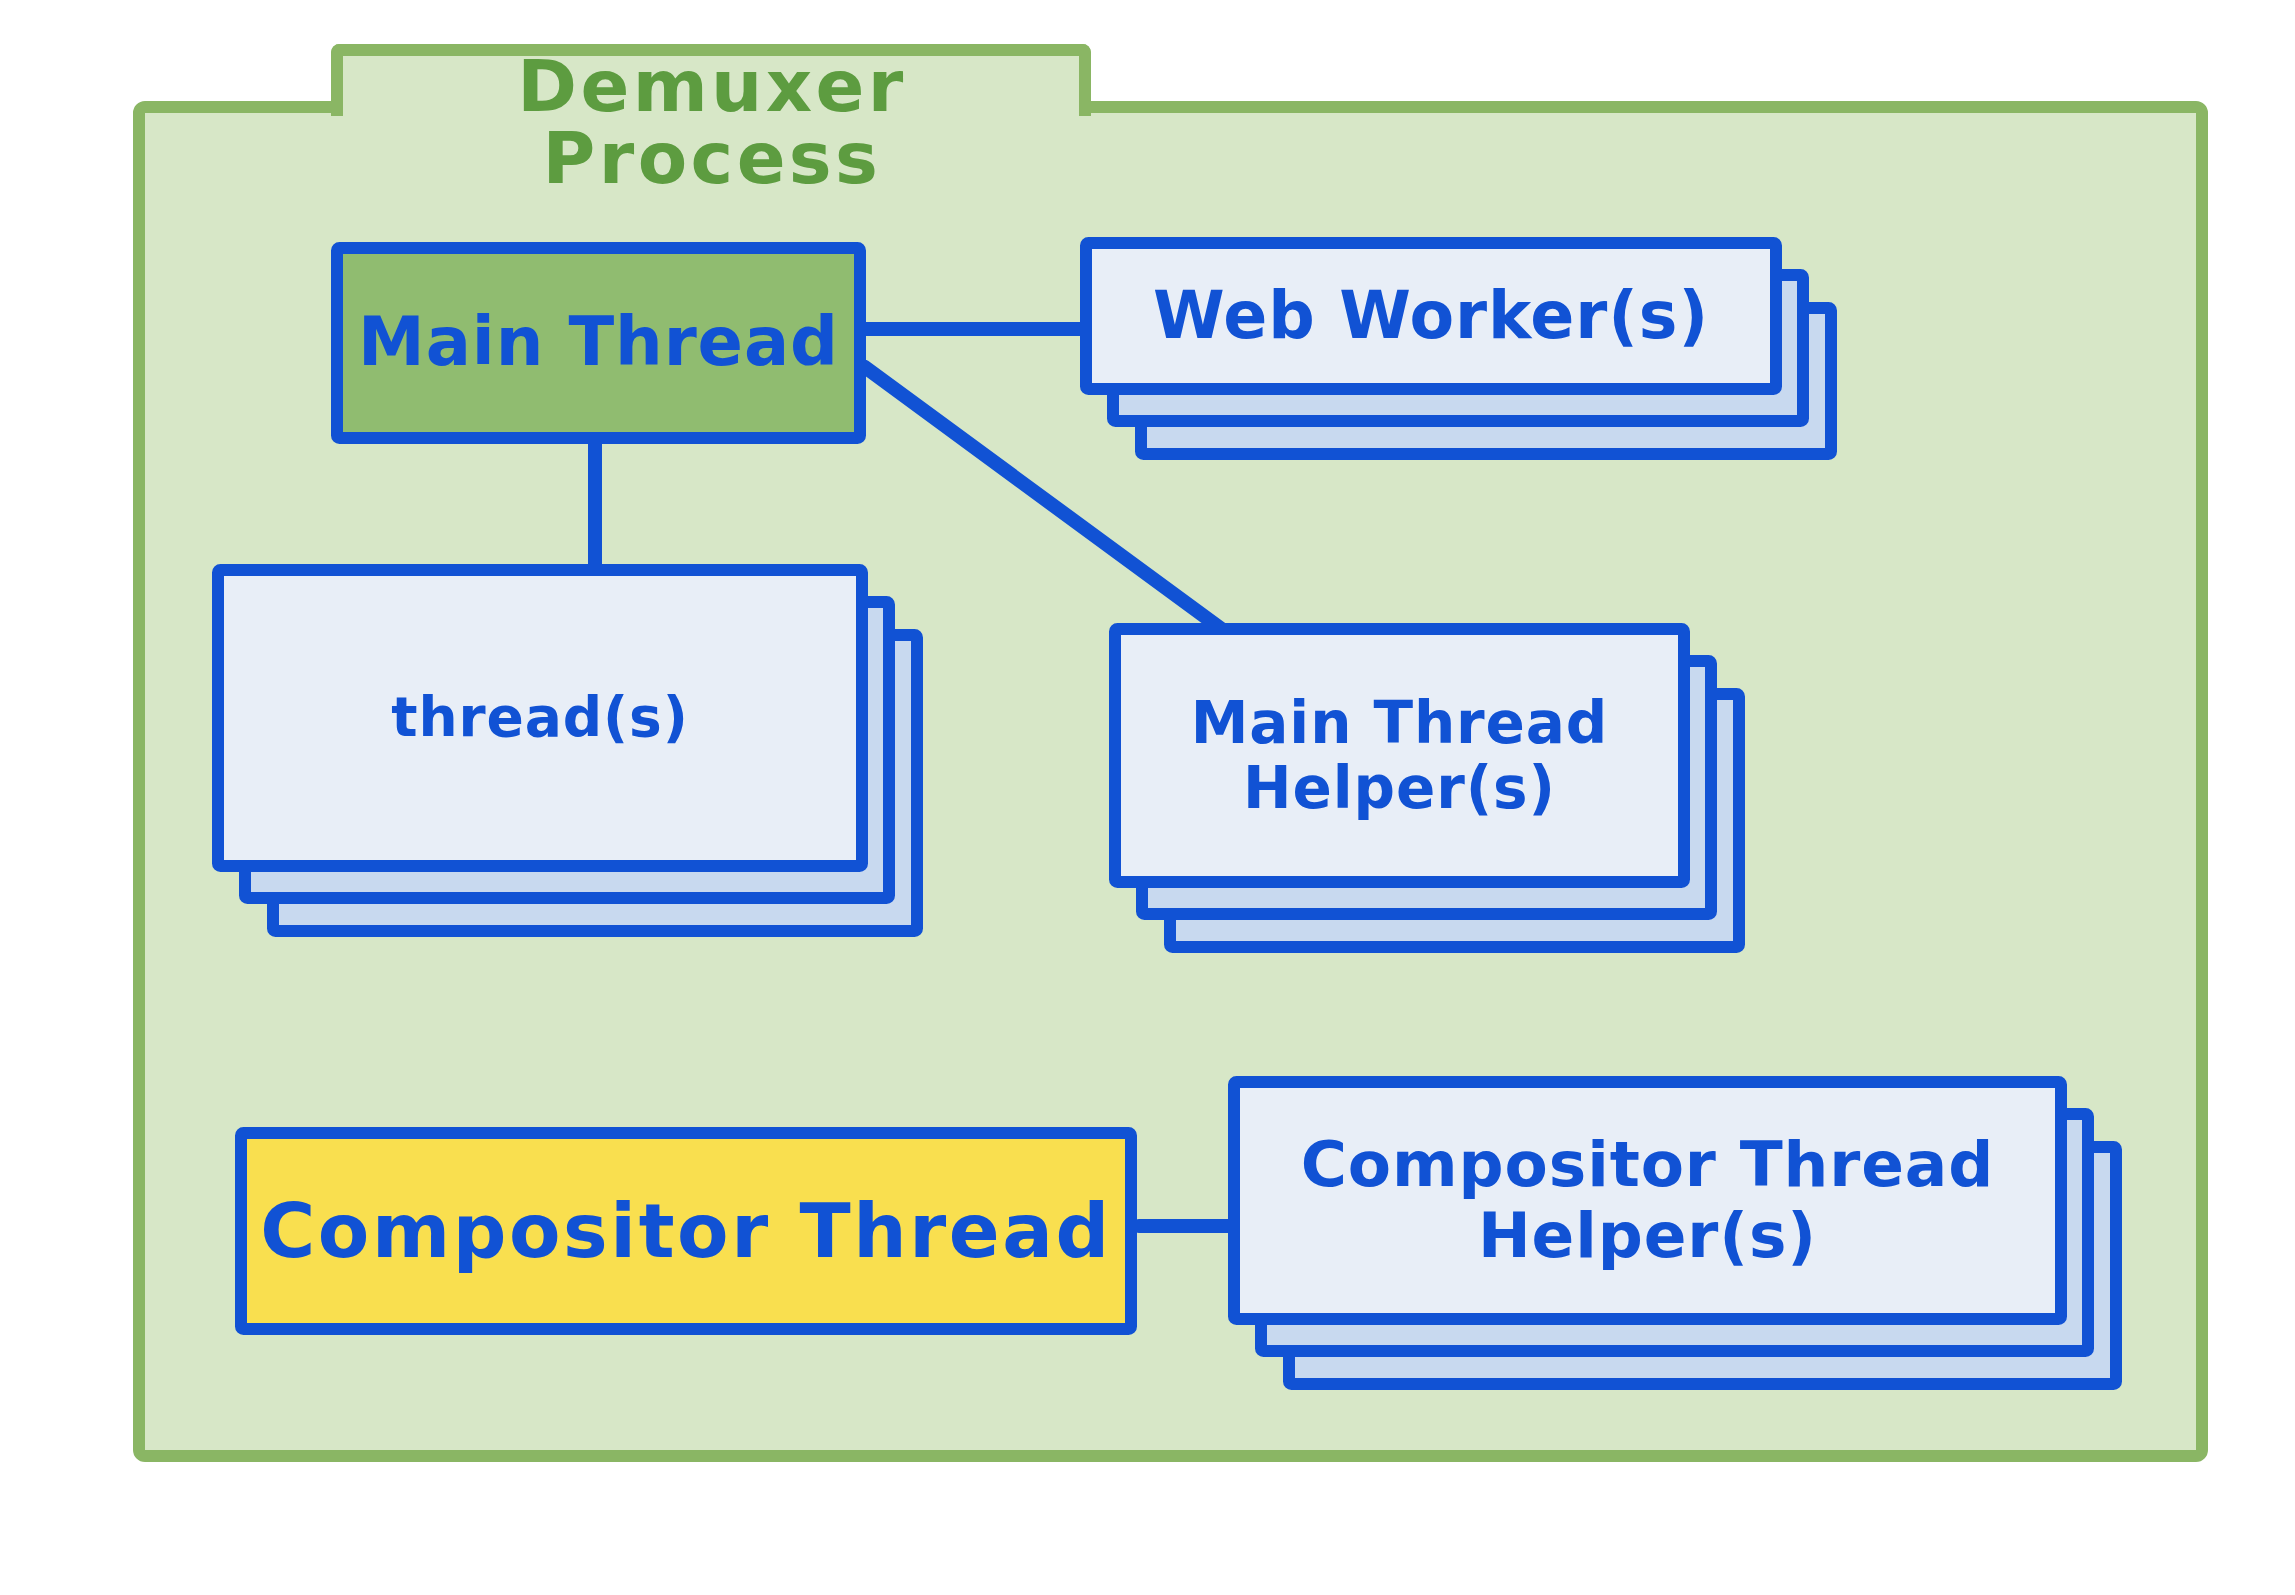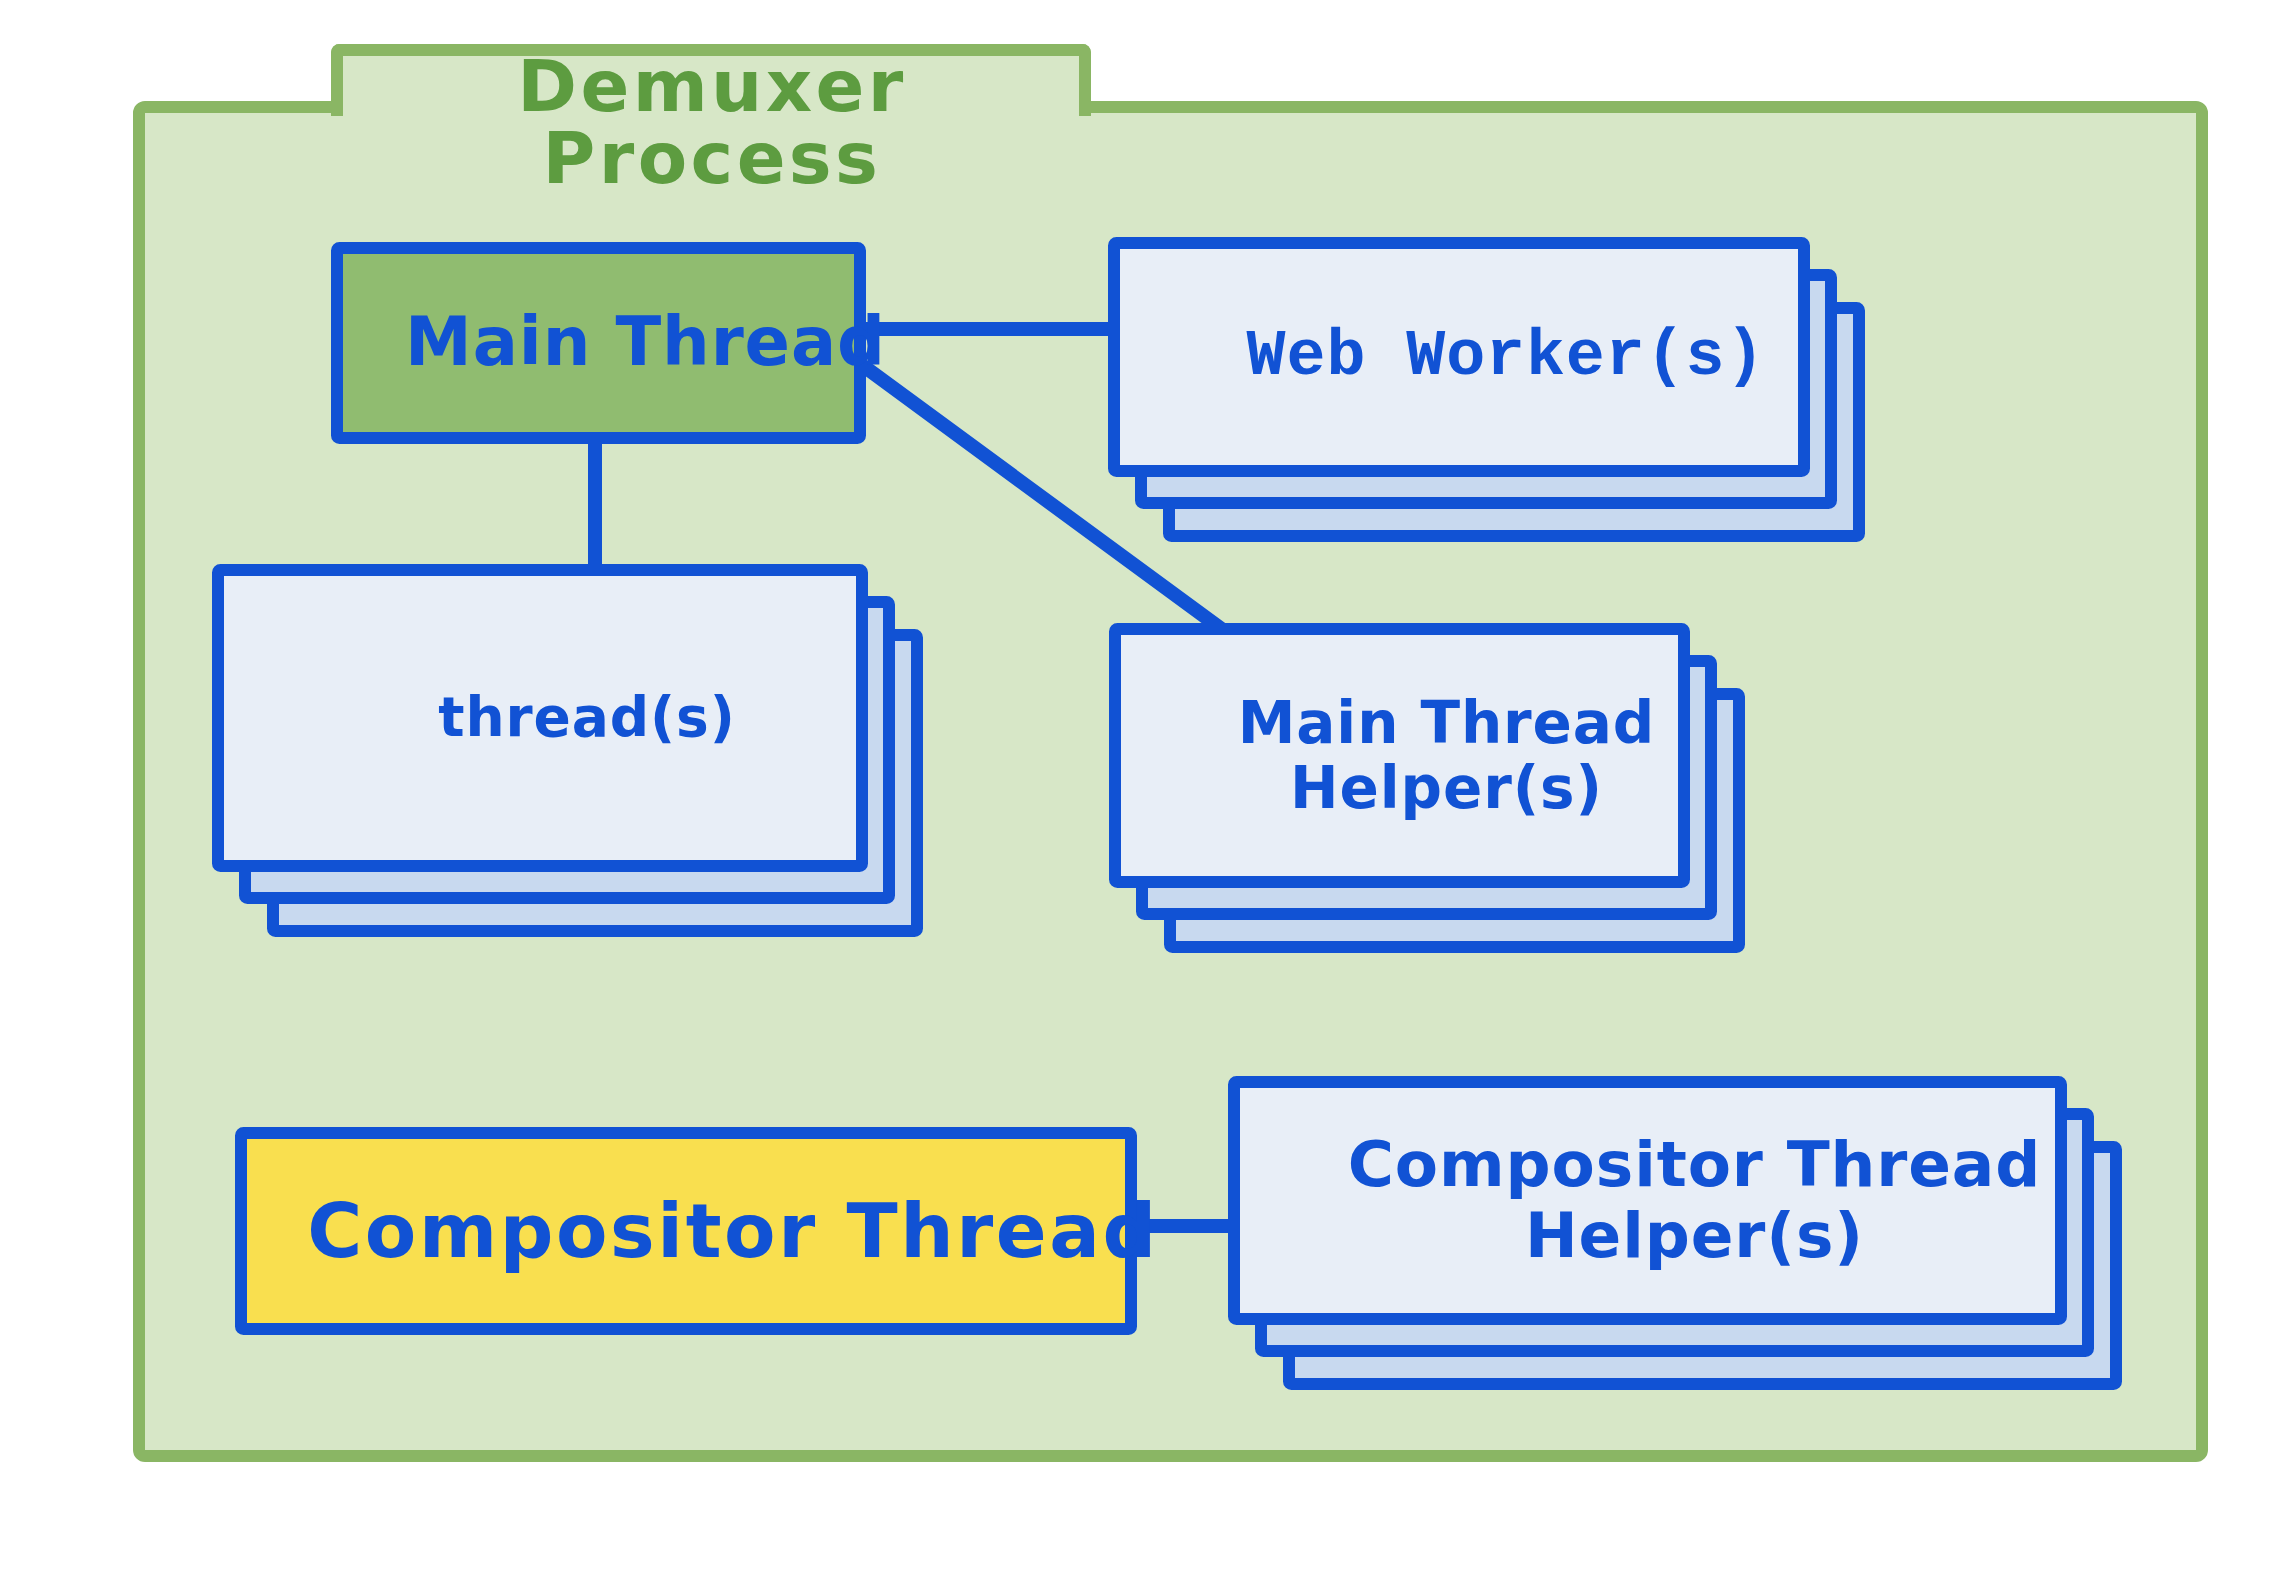--- a/index.html
+++ b/index.html
@@ -33,41 +33,41 @@
   .edge-media    { left: 588px;  top: 437px; width: 13.7px;  height: 138px; }
   .edge-helper   { left: 863px; top: 357px; width: 471px; height: 13.7px;
                    transform: rotate(36.3deg); transform-origin: 0 0; }
   .edge-comp     { left: 1132px; top: 1219px; width: 113px; height: 13.7px; }
 
   
   .node-label {
     position: absolute; left: 0; top: 0; width: 100%; height: 100%;
     display: flex; flex-direction: column; align-items: center; justify-content: center;
     color: #1152d4; font-weight: 700; text-align: center; line-height: 1.12;
-    letter-spacing: 0.9px; z-index: 5; margin-left: 47px;
+    letter-spacing: 0.9px; z-index: 5;
   }
   .solid-box {
     position: absolute; box-sizing: border-box; z-index: 4;
     border: 12px solid #1152d4; border-radius: 8.5px;
   }
   .box-main-thread { left: 331px; top: 242px; width: 535px; height: 202px; background: #90bc70; }
   .box-main-thread .node-label { font-size: 67px; }
   .box-compositor  { left: 235px; top: 1127px; width: 902px; height: 208px; background: #f9df4f; }
   .box-compositor .node-label { font-size: 75px; letter-spacing: 2.6px; }
 
   .stack { position: absolute; z-index: 4; }
   .stack .layer {
     position: absolute; width: 100%; height: 100%; box-sizing: border-box;
     border: 12px solid #1152d4; border-radius: 8.5px; background: #c8d9ef;
   }
   .stack .l3 { left: 55px; top: 65px; }
   .stack .l2 { left: 27px; top: 32px; }
   .stack .front { left: 0; top: 0; background: #e8eef7; }
 
-  .stack-web-workers  { left: 1108px; top: 237px; width: 702px; height: 240px; font-family: Liberation Mono, monospace; }
+  .stack-web-workers  { left: 1080px; top: 237px; width: 702px; height: 158px; }
   .stack-web-workers .node-label { font-size: 65px; }
   .stack-media        { left: 212px; top: 564px; width: 656px; height: 308px; }
   .stack-media .node-label { font-size: 55px; }
   .stack-mt-helpers   { left: 1109px; top: 623px; width: 581px; height: 265px; }
   .stack-mt-helpers .node-label { font-size: 58px; }
   .stack-comp-helpers { left: 1228px; top: 1076px; width: 839px; height: 249px; }
   .stack-comp-helpers .node-label { font-size: 63px; }
 </style>
 </head>
 <body>

